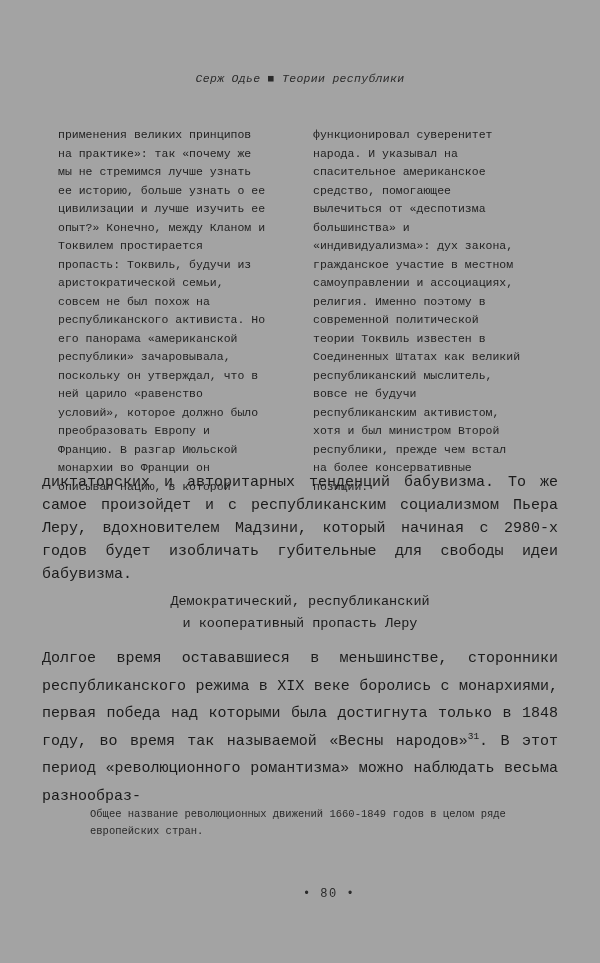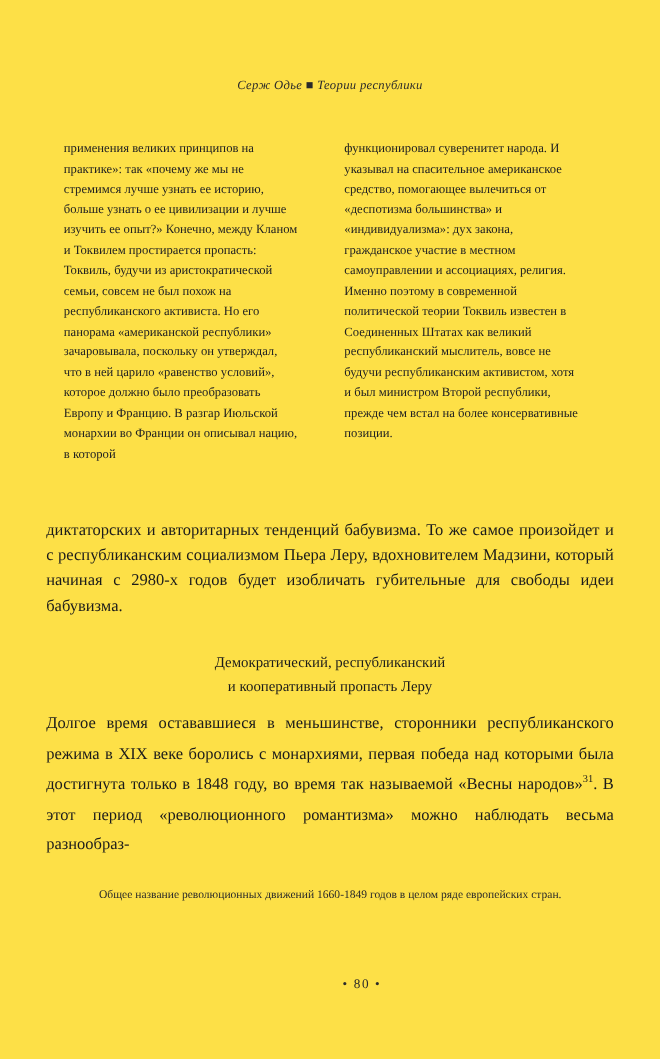--- a/index.html
+++ b/index.html
@@ -4,22 +4,22 @@
 <style>
   html, body {
     margin: 0;
     padding: 0;
     background: #ffffff;
   }
   .page {
     position: relative;
     width: 600px;
     height: 963px;
-    background: #fde047;
-    font-family: Liberation Serif, serif;
+    background: #a3a3a3;
+    font-family: Liberation Mono, monospace;
     color: #1d1d1d;
     overflow: hidden;
   }
   .running-header {
     position: absolute;
     top: 72px;
     left: 0;
     width: 100%;
     text-align: center;
     font-style: italic;

